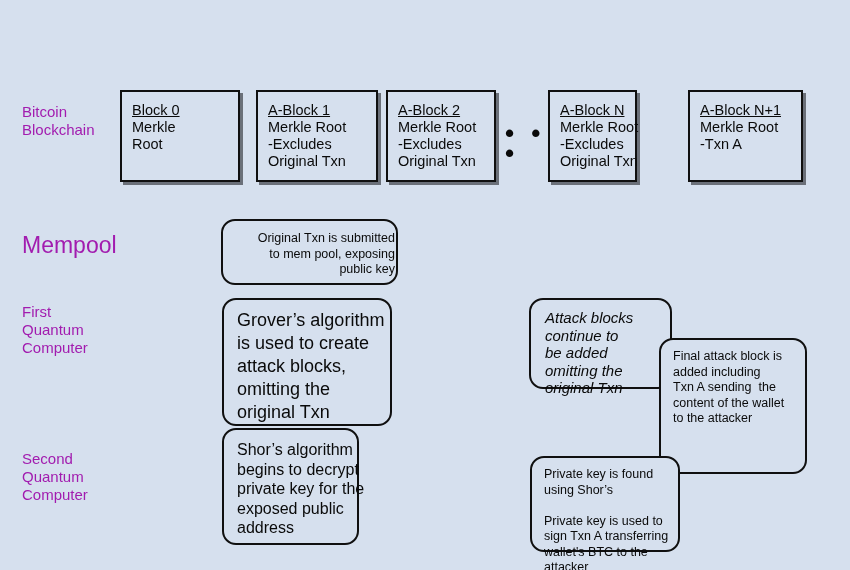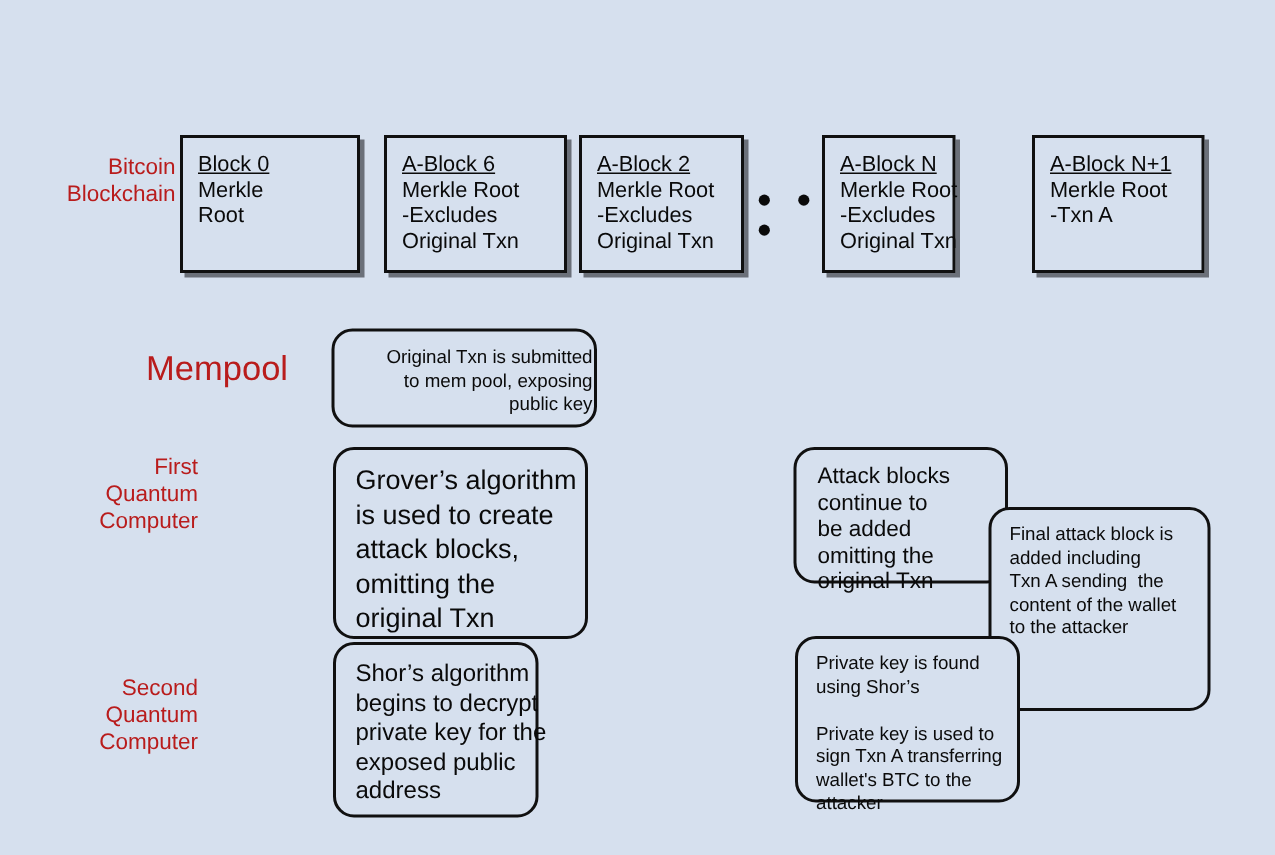--- a/index.html
+++ b/index.html
@@ -31,22 +31,21 @@
     font-weight: bold;
     letter-spacing: -0.2px;
     line-height: 30px;
     white-space: nowrap;
   }
 
   
   .row-label {
     font-size: 15px;
     line-height: 18px;
-    color: #b91c1c;
-    text-align: right;
+    color: #a21caf;
   }
   .row-label.big {
     font-size: 23px;
     line-height: 26px;
   }
 
   
   .chain-block {
     border: 2px solid #101010;
     background: #d6e0ee;
@@ -115,21 +114,21 @@
 Quantum
 Computer</div>
 
   <div class="abs chain-block" style="left:120px; top:90px; width:120px; height:92px;">
     <div class="blk-title">Block 0</div>
     <div class="blk-line">Merkle</div>
     <div class="blk-line">Root</div>
   </div>
 
   <div class="abs chain-block" style="left:256px; top:90px; width:122px; height:92px;">
-    <div class="blk-title">A-Block 6</div>
+    <div class="blk-title">A-Block 1</div>
     <div class="blk-line">Merkle Root</div>
     <div class="blk-line"> -Excludes</div>
     <div class="blk-line">Original Txn</div>
   </div>
 
   <div class="abs chain-block" style="left:386px; top:90px; width:110px; height:92px;">
     <div class="blk-title">A-Block 2</div>
     <div class="blk-line">Merkle Root</div>
     <div class="blk-line"> -Excludes</div>
     <div class="blk-line">Original Txn</div>
@@ -158,21 +157,21 @@
 
   <div class="abs callout" style="left:222px; top:298px; width:170px; height:128px;">
     <div class="ctext large" style="left:13px; top:9px; width:155px;">Grover’s algorithm
 is used to create
 attack blocks,
 omitting the
 original Txn</div>
   </div>
 
   <div class="abs callout" style="left:529px; top:298px; width:143px; height:91px;">
-    <div class="ctext med" style="left:14px; top:9px; width:125px; font-size:15px; line-height:17.5px;">Attack blocks
+    <div class="ctext med" style="left:14px; top:9px; width:125px; font-size:15px; line-height:17.5px;font-style:italic;">Attack blocks
 continue to
 be added
 omitting the
 original Txn</div>
   </div>
 
   <div class="abs callout" style="left:659px; top:292px; width:148px; height:136px;margin-top:46px;">
     <div class="ctext small" style="left:12px; top:9px; width:135px;">Final attack block is
 added including
 Txn A sending  the
@@ -181,21 +180,21 @@
   </div>
 
   <div class="abs callout" style="left:222px; top:428px; width:137px; height:117px;">
     <div class="ctext" style="left:13px; top:10px; width:155px; font-size:16px; line-height:19.5px;">Shor’s algorithm
 begins to decrypt
 private key for the
 exposed public
 address</div>
   </div>
 
-  <div class="abs callout" style="left:530px; top:424px; width:150px; height:111px;">
+  <div class="abs callout" style="left:530px; top:456px; width:150px; height:96px;">
     <div class="ctext small" style="left:12px; top:9px; width:138px;">Private key is found
 using Shor’s
 
 Private key is used to
 sign Txn A transferring
 wallet's BTC to the
 attacker</div>
   </div>
 
 </div>

